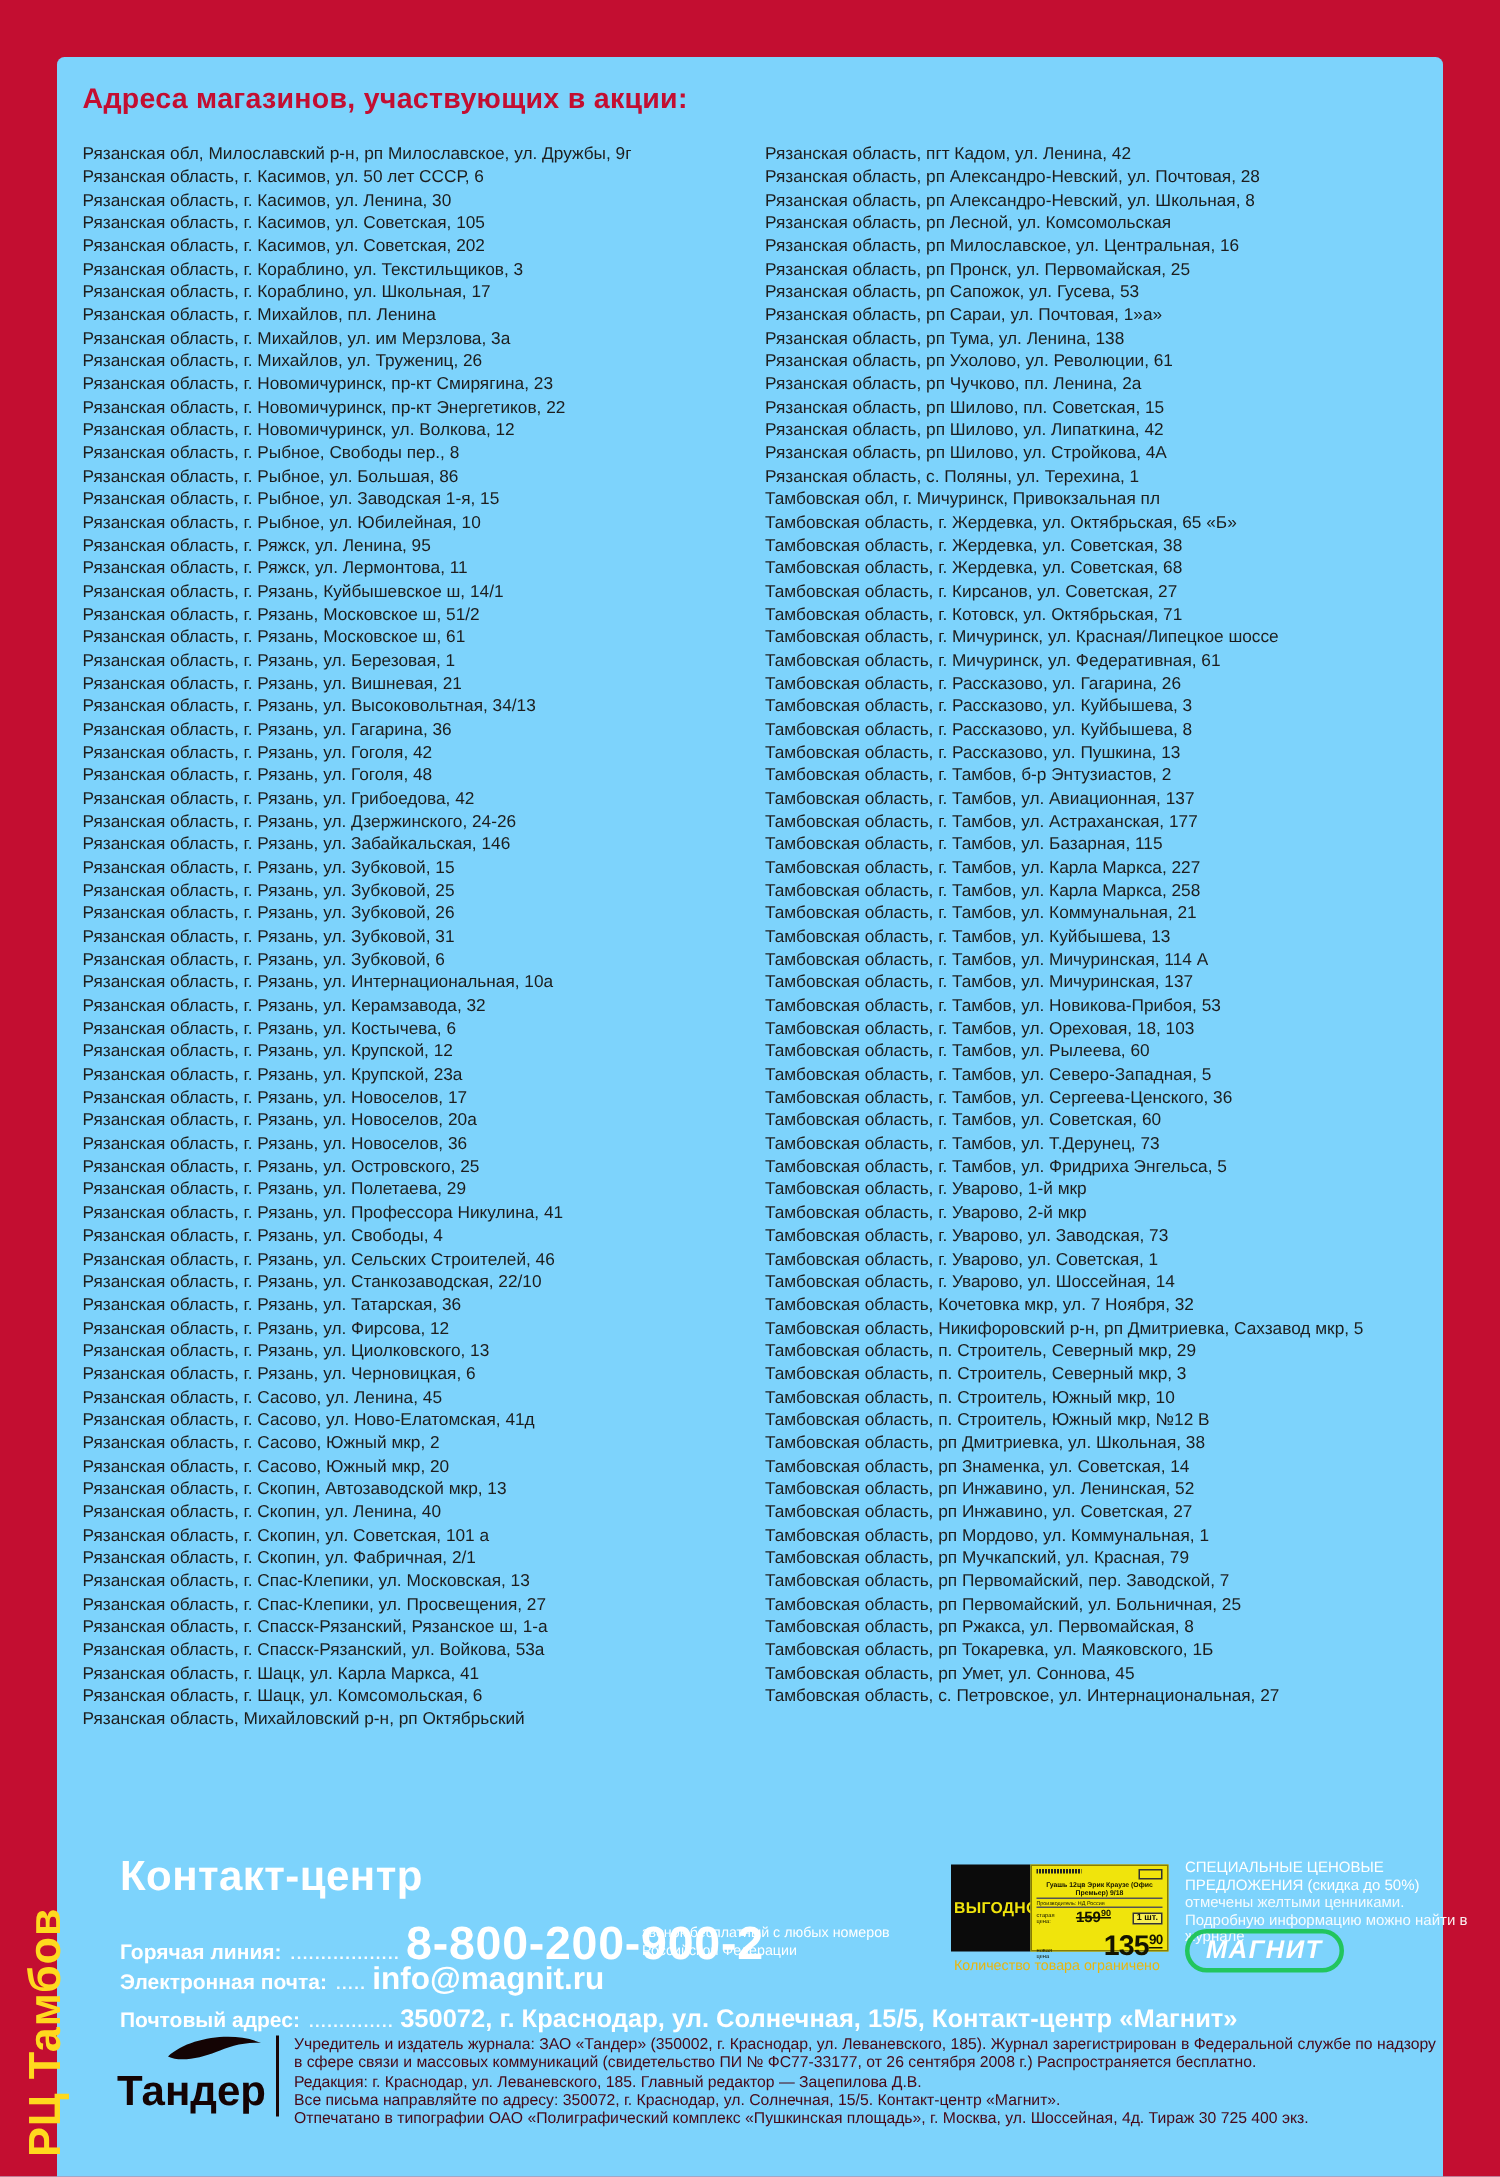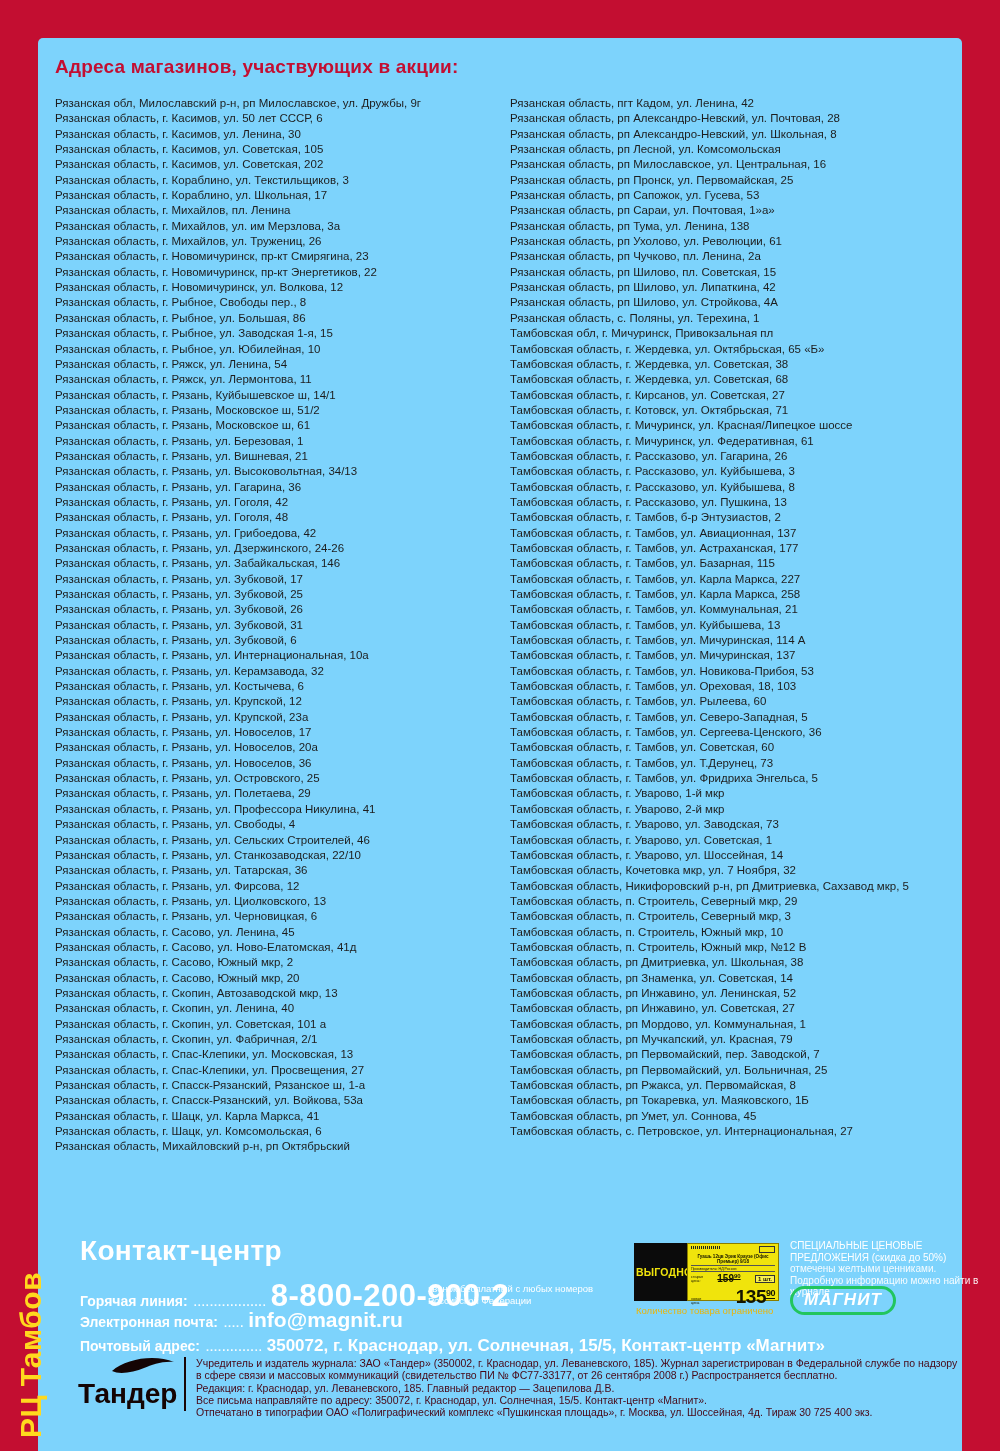--- a/index.html
+++ b/index.html
@@ -76,35 +76,35 @@
         <div class="addr-line">Рязанская область, г. Михайлов, пл. Ленина</div>
         <div class="addr-line">Рязанская область, г. Михайлов, ул. им Мерзлова, 3а</div>
         <div class="addr-line">Рязанская область, г. Михайлов, ул. Тружениц, 26</div>
         <div class="addr-line">Рязанская область, г. Новомичуринск, пр-кт Смирягина, 23</div>
         <div class="addr-line">Рязанская область, г. Новомичуринск, пр-кт Энергетиков, 22</div>
         <div class="addr-line">Рязанская область, г. Новомичуринск, ул. Волкова, 12</div>
         <div class="addr-line">Рязанская область, г. Рыбное, Свободы пер., 8</div>
         <div class="addr-line">Рязанская область, г. Рыбное, ул. Большая, 86</div>
         <div class="addr-line">Рязанская область, г. Рыбное, ул. Заводская 1-я, 15</div>
         <div class="addr-line">Рязанская область, г. Рыбное, ул. Юбилейная, 10</div>
-        <div class="addr-line">Рязанская область, г. Ряжск, ул. Ленина, 54</div>
+        <div class="addr-line">Рязанская область, г. Ряжск, ул. Ленина, 95</div>
         <div class="addr-line">Рязанская область, г. Ряжск, ул. Лермонтова, 11</div>
         <div class="addr-line">Рязанская область, г. Рязань, Куйбышевское ш, 14/1</div>
         <div class="addr-line">Рязанская область, г. Рязань, Московское ш, 51/2</div>
         <div class="addr-line">Рязанская область, г. Рязань, Московское ш, 61</div>
         <div class="addr-line">Рязанская область, г. Рязань, ул. Березовая, 1</div>
         <div class="addr-line">Рязанская область, г. Рязань, ул. Вишневая, 21</div>
         <div class="addr-line">Рязанская область, г. Рязань, ул. Высоковольтная, 34/13</div>
         <div class="addr-line">Рязанская область, г. Рязань, ул. Гагарина, 36</div>
         <div class="addr-line">Рязанская область, г. Рязань, ул. Гоголя, 42</div>
         <div class="addr-line">Рязанская область, г. Рязань, ул. Гоголя, 48</div>
         <div class="addr-line">Рязанская область, г. Рязань, ул. Грибоедова, 42</div>
         <div class="addr-line">Рязанская область, г. Рязань, ул. Дзержинского, 24-26</div>
         <div class="addr-line">Рязанская область, г. Рязань, ул. Забайкальская, 146</div>
-        <div class="addr-line">Рязанская область, г. Рязань, ул. Зубковой, 17</div>
+        <div class="addr-line">Рязанская область, г. Рязань, ул. Зубковой, 15</div>
         <div class="addr-line">Рязанская область, г. Рязань, ул. Зубковой, 25</div>
         <div class="addr-line">Рязанская область, г. Рязань, ул. Зубковой, 26</div>
         <div class="addr-line">Рязанская область, г. Рязань, ул. Зубковой, 31</div>
         <div class="addr-line">Рязанская область, г. Рязань, ул. Зубковой, 6</div>
         <div class="addr-line">Рязанская область, г. Рязань, ул. Интернациональная, 10а</div>
         <div class="addr-line">Рязанская область, г. Рязань, ул. Керамзавода, 32</div>
         <div class="addr-line">Рязанская область, г. Рязань, ул. Костычева, 6</div>
         <div class="addr-line">Рязанская область, г. Рязань, ул. Крупской, 12</div>
         <div class="addr-line">Рязанская область, г. Рязань, ул. Крупской, 23а</div>
         <div class="addr-line">Рязанская область, г. Рязань, ул. Новоселов, 17</div>

